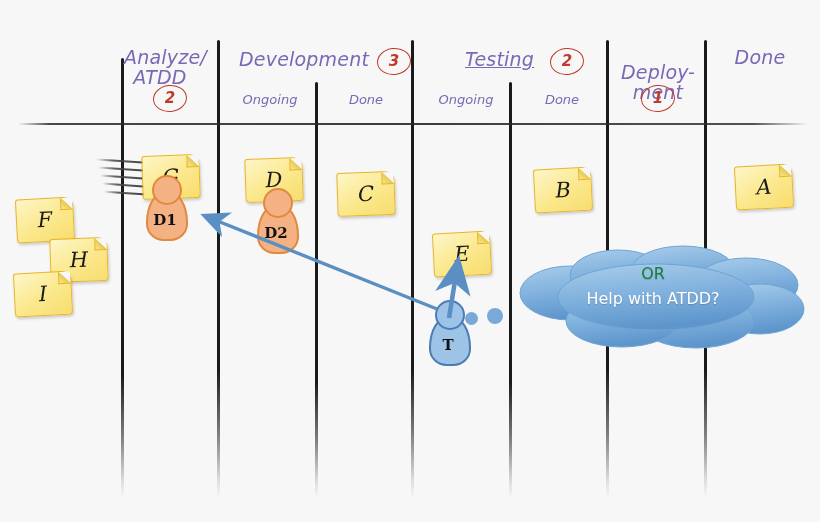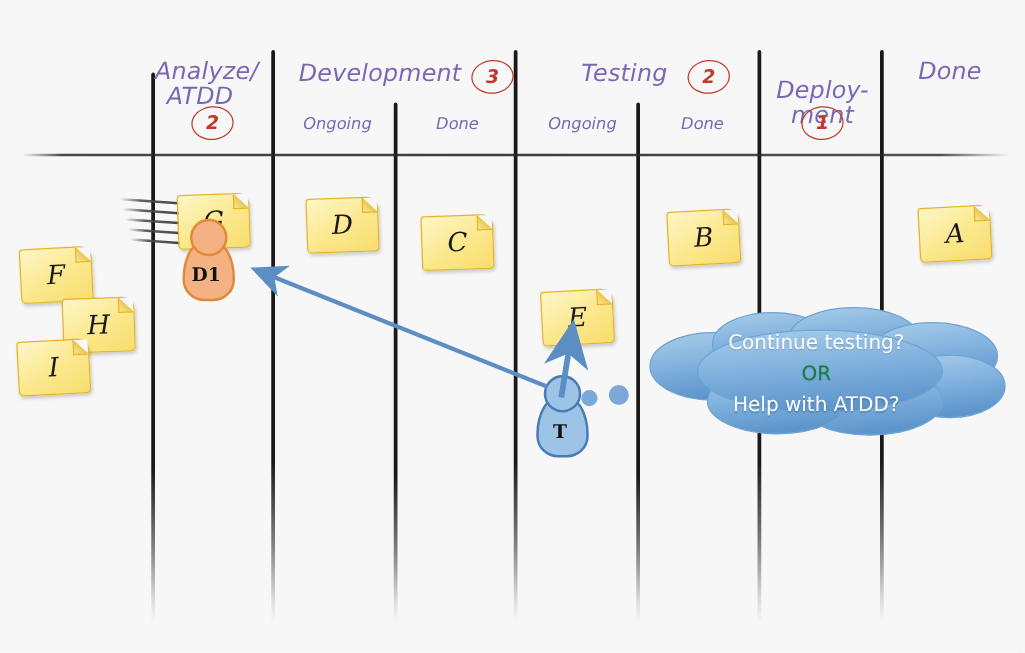--- a/index.html
+++ b/index.html
@@ -212,21 +212,21 @@
 
   <div class="col-title" style="left:124px; top:48px; width:72px;">Analyze/
 ATDD</div>
   <div class="wip" style="left:157px; top:88px;">2</div>
 
   <div class="col-title" style="left:228px; top:50px; width:150px; text-align:left;margin-left:11px;">Development</div>
   <div class="wip" style="left:381px; top:51px;">3</div>
   <div class="sub-title" style="left:228px; top:92px; width:84px;">Ongoing</div>
   <div class="sub-title" style="left:324px; top:92px; width:84px;">Done</div>
 
-  <div class="col-title" style="left:465px; top:50px; width:96px; text-align:left;">Testing</div>
+  <div class="col-title" style="left:465px; top:50px; width:96px; text-align:left;text-decoration:underline;">Testing</div>
   <div class="wip" style="left:554px; top:51px;">2</div>
   <div class="sub-title" style="left:424px; top:92px; width:84px;">Ongoing</div>
   <div class="sub-title" style="left:520px; top:92px; width:84px;">Done</div>
 
   <div class="col-title" style="left:612px; top:35px; width:92px;margin-top:28px;">Deploy-
 ment</div>
   <div class="wip" style="left:645px; top:88px;">1</div>
 
   <div class="col-title" style="left:710px; top:48px; width:100px;">Done</div>
 
@@ -269,20 +269,25 @@
   <div class="card" style="left:735px; top:165px; transform:rotate(-3deg);">
     <span>A</span>
   </div>
 
   <div class="avatar dev" style="left:145px; top:175px;">
     <div class="body"></div>
     <div class="head"></div>
     <div class="tag">D1</div>
   </div>
 
+  <div class="avatar dev" style="left:256px; top:188px;">
+    <div class="body"></div>
+    <div class="head"></div>
+    <div class="tag">D2</div>
+  </div>
 
   <div class="avatar tester" style="left:428px; top:300px;">
     <div class="body"></div>
     <div class="head"></div>
     <div class="tag">T</div>
   </div>
 
   <svg width="820" height="522" style="position:absolute; left:0; top:0; pointer-events:none;">
     <defs>
       <marker id="ah" markerWidth="9" markerHeight="9" refX="7" refY="4.5" orient="auto">
@@ -310,19 +315,18 @@
         <ellipse cx="120" cy="32" rx="48" ry="25"></ellipse>
         <ellipse cx="185" cy="28" rx="52" ry="25"></ellipse>
         <ellipse cx="248" cy="42" rx="52" ry="27"></ellipse>
         <ellipse cx="262" cy="66" rx="44" ry="25"></ellipse>
         <ellipse cx="198" cy="78" rx="58" ry="27"></ellipse>
         <ellipse cx="124" cy="78" rx="56" ry="26"></ellipse>
         <ellipse cx="158" cy="54" rx="98" ry="33"></ellipse>
       </g>
     </svg>
     <div class="cloud-text">
-      <div>Continue testing?</div>
       <div class="or">OR</div>
       <div>Help with ATDD?</div>
     </div>
   </div>
 
 </div>
 
 </body></html>

